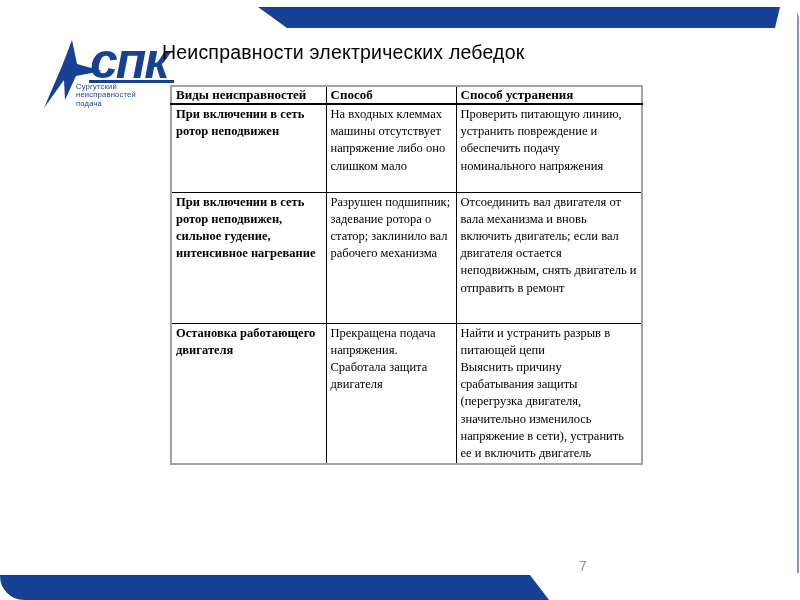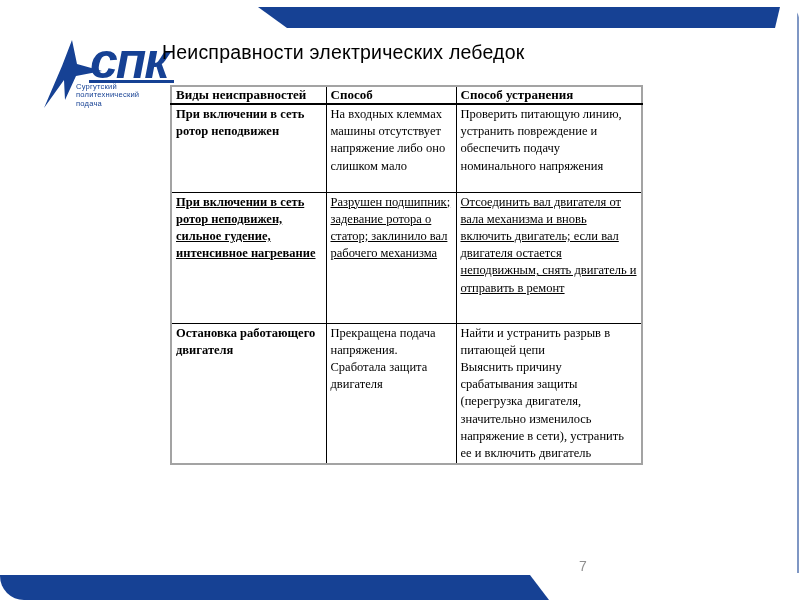--- a/index.html
+++ b/index.html
@@ -28,21 +28,21 @@
 
   
   table.faults { position:absolute; left:170px; top:85px; width:471px;
     border-collapse:collapse; table-layout:fixed;
     font-family:"Liberation Serif", serif; font-size:12.5px; color:#000; }
   table.faults th, table.faults td { border:1px solid #000; vertical-align:top;
     padding:1px 4px 0 4px; line-height:17.2px; text-align:left; }
   table.faults { border:2px solid #a3a3a3; }
   table.faults th { font-size:13px; border-bottom-width:2px; padding-top:0; line-height:16px; height:17px; }
   td.fault { font-weight:bold; }
-  tr.r1 { height:88px;margin-left:48px; } tr.r2 { height:131px;text-decoration:underline; } tr.r3 { height:141px; } tr.r4 { height:86px; }
+  tr.r1 { height:88px;margin-left:48px; } tr.r2 { height:131px; } tr.r3 { height:141px; } tr.r4 { height:86px; }
   .para { margin:0; }
 
   .page-number { position:absolute; left:579px; top:558px; color:#8f8f8f; font-size:14px; }
 </style>
 </head>
 <body>
 
 <div class="slide">
 
   <div class="top-bar"></div>
@@ -50,21 +50,21 @@
   <div class="bottom-bar"></div>
 
   <div class="logo">
     <svg class="logo-star" width="58" height="70" viewBox="0 0 58 70">
       <polygon fill="#164194" points="28,0 33,24 58,31 32,36 21,60 20,40 0,68 18,26"></polygon>
     </svg>
     <div class="logo-abbr">спк</div>
     <div class="logo-underline"></div>
     <div class="logo-org">
       <div>Сургутский</div>
-      <div>политехнический</div>
+      <div>неисправностей</div>
       <div>подача</div>
     </div>
   </div>
 
   <h1 class="title">Неисправности электрических лебедок</h1>
 
   <table class="faults">
     <colgroup>
         <col style="width:155px">
         <col style="width:130px">

